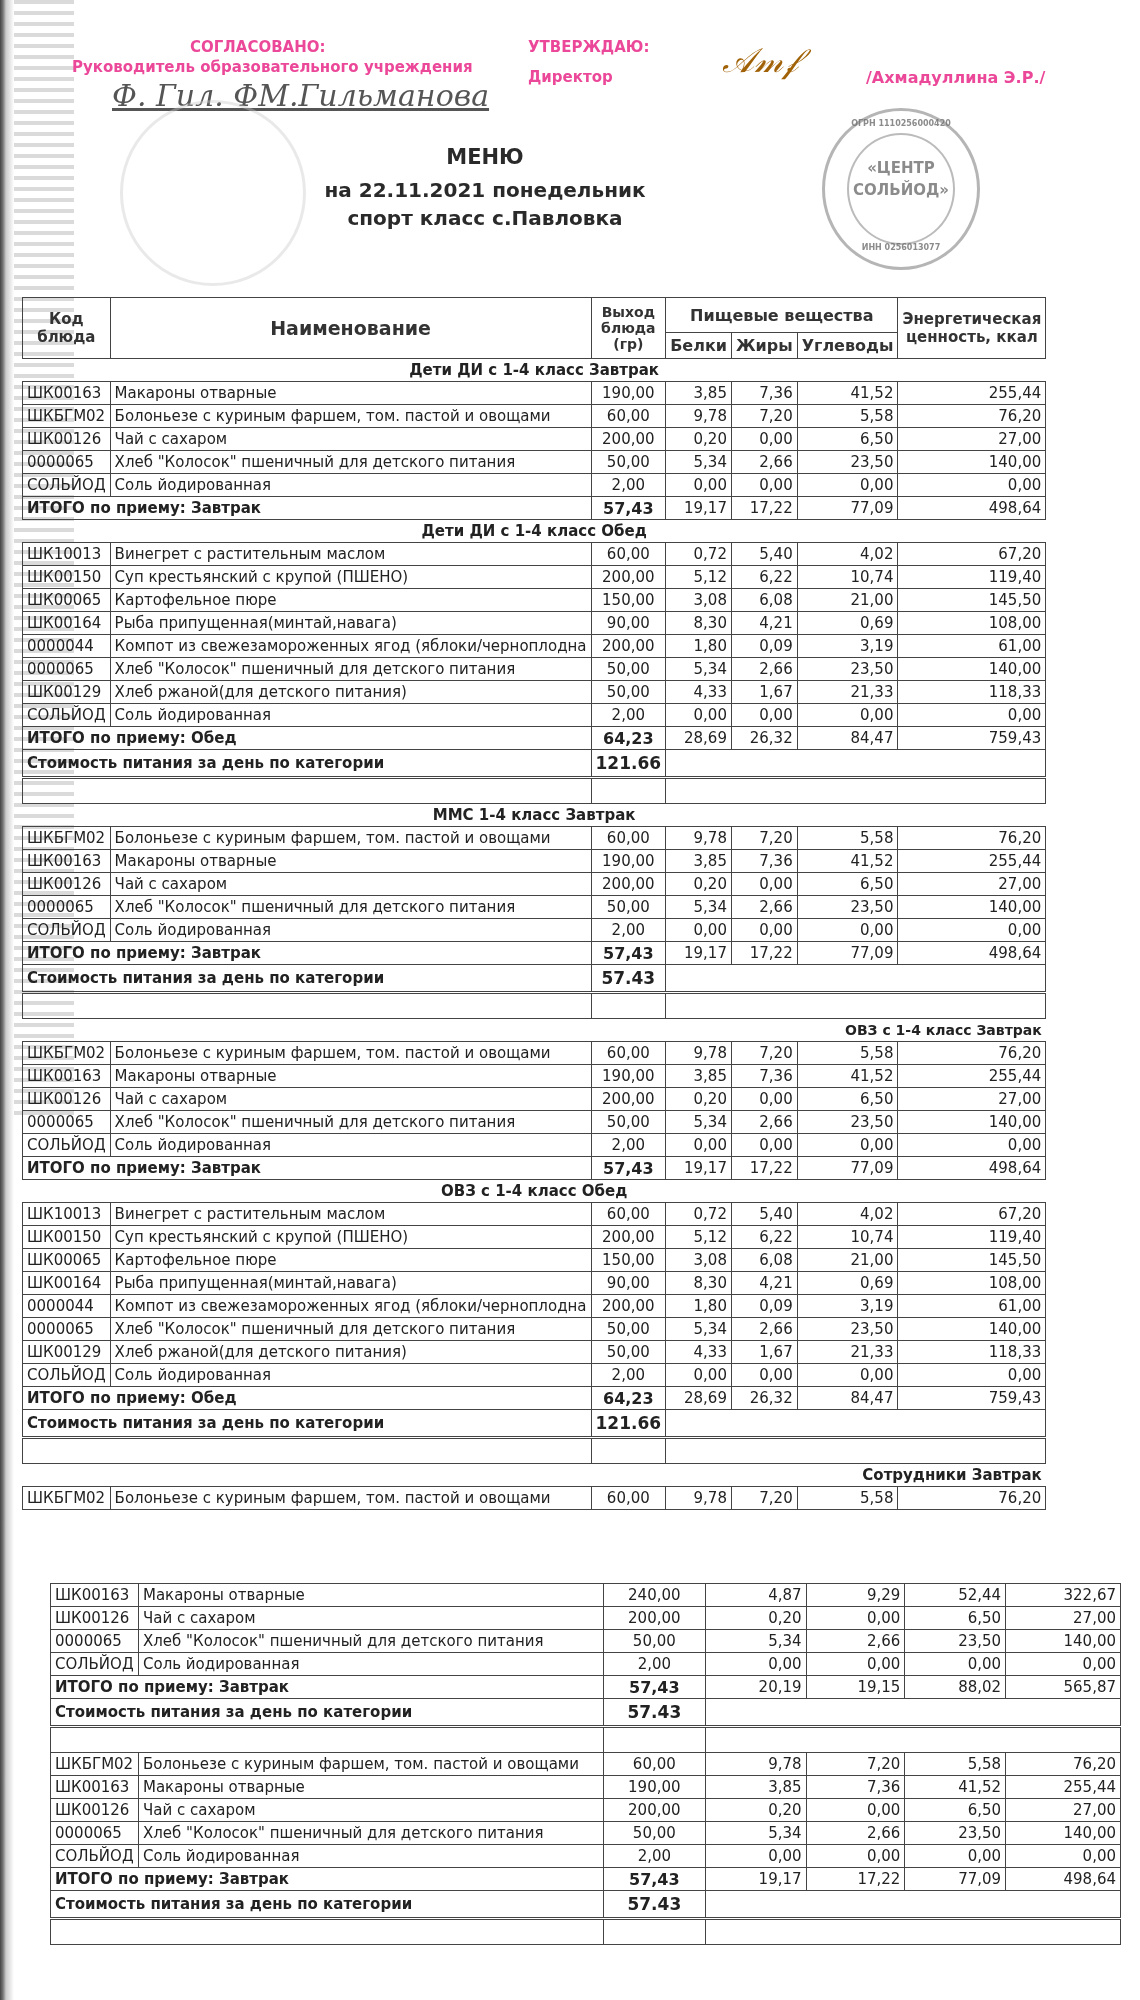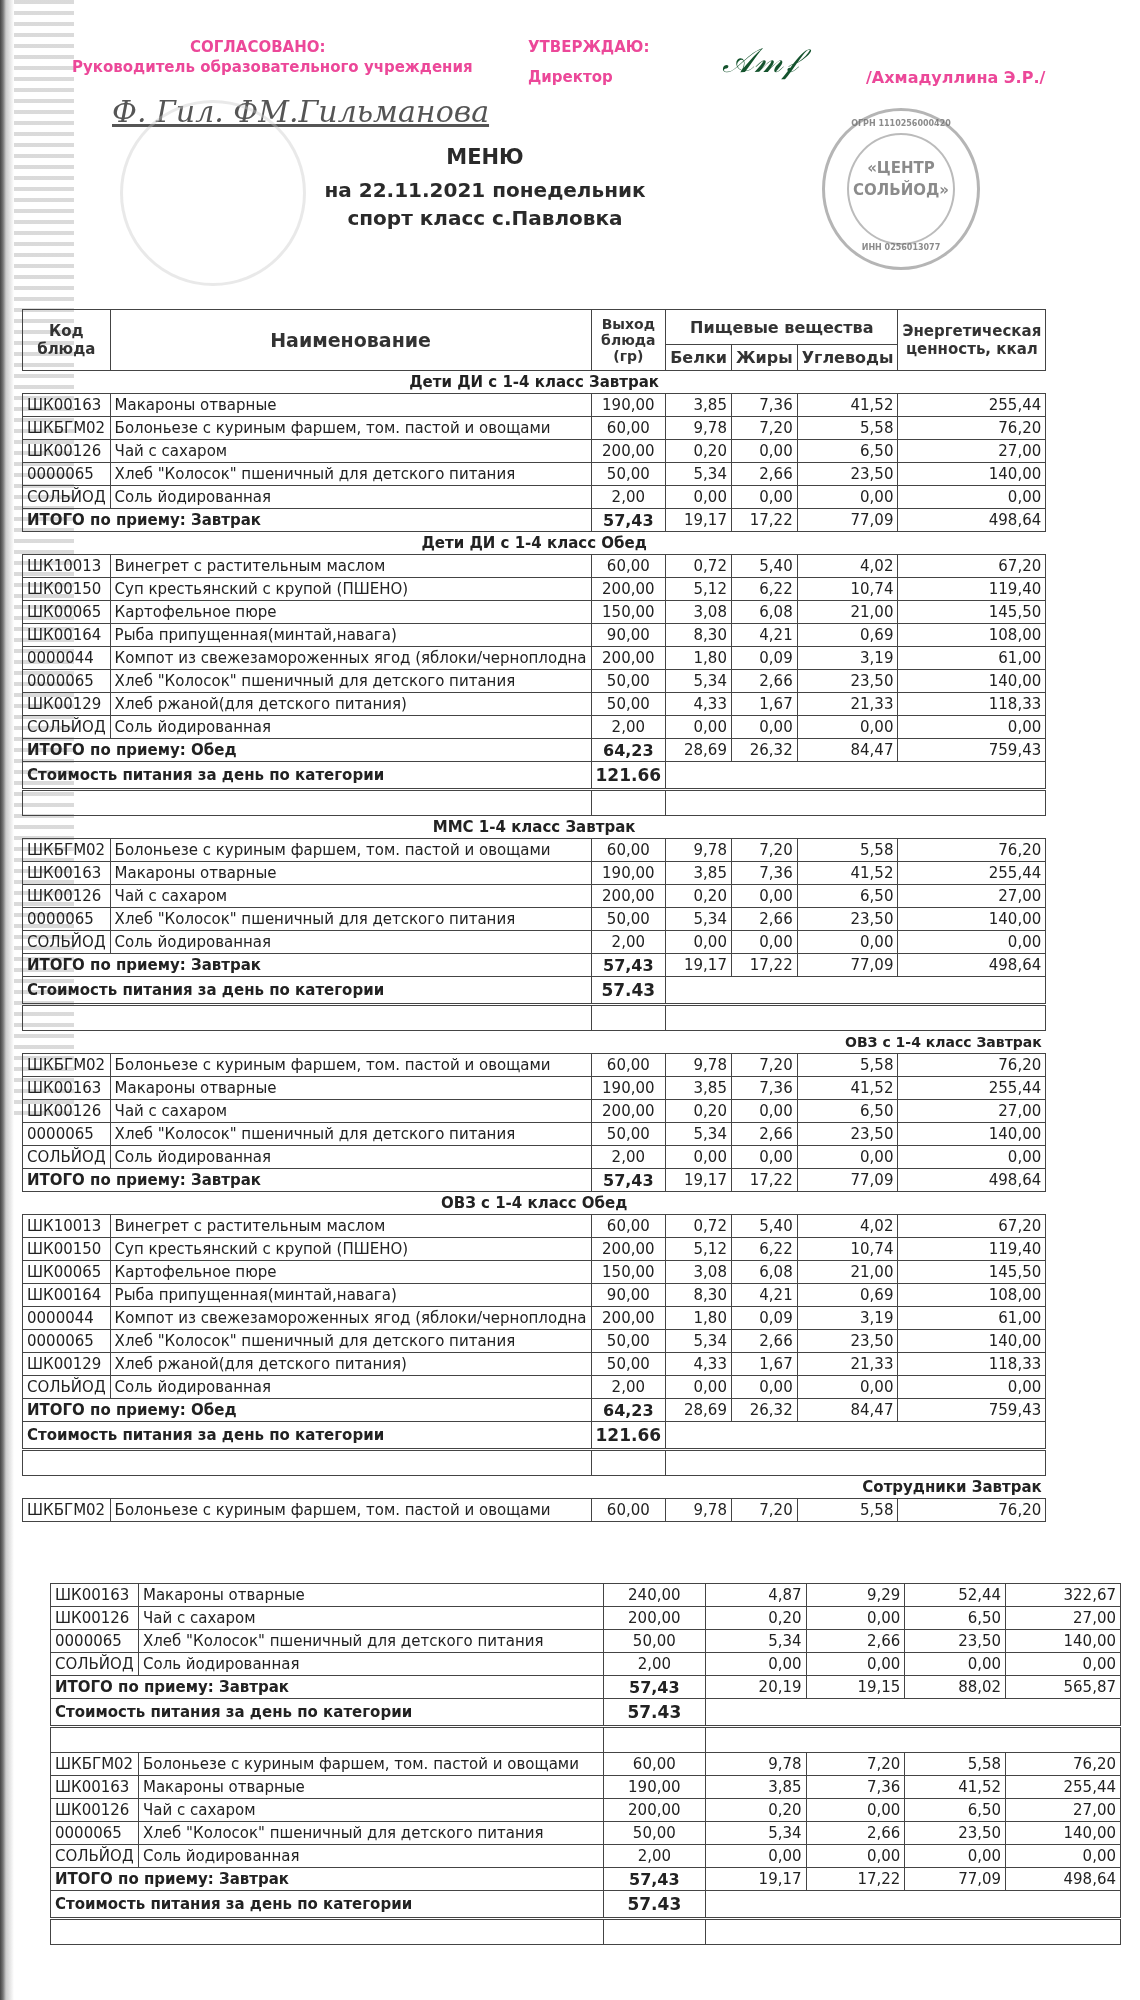--- a/index.html
+++ b/index.html
@@ -23,39 +23,39 @@
   .gap td{height:24px;}
 </style>
 </head>
 <body>
 
 <div class="scanedge"></div>
 <div class="noise"></div>
 
 <div class="hdr" style="left:190px;top:38px;">СОГЛАСОВАНО:</div>
 <div class="hdr" style="left:72px;top:58px;">Руководитель образовательного учреждения</div>
-<div class="sig" style="left:112px;top:94px;font-size:30px;text-decoration:underline;">Ф. Гил. ФМ.Гильманова</div>
+<div class="sig" style="left:112px;top:78px;font-size:30px;text-decoration:underline;">Ф. Гил. ФМ.Гильманова</div>
 <div class="hdr" style="left:528px;top:38px;">УТВЕРЖДАЮ:</div>
 <div class="hdr" style="left:528px;top:68px;">Директор</div>
-<div class="sig" style="left:722px;top:40px;font-size:34px;color:#14532d;">𝒜𝓂𝒻</div>
+<div class="sig" style="left:722px;top:40px;font-size:34px;color:#a16207;">𝒜𝓂𝒻</div>
 <div class="hdr" style="left:866px;top:68px;font-size:16px;">/Ахмадуллина Э.Р./</div>
 
 <div class="stamp" style="left:822px;top:108px;width:152px;height:156px;">
   <div class="inner" style="left:22px;top:22px;width:104px;height:108px;"></div>
   <div class="txt" style="top:46px;font-size:15px;line-height:22px;">«ЦЕНТР СОЛЬЙОД»</div>
   <div class="txt" style="top:8px;font-size:8px;">ОГРН 1110256000420</div>
   <div class="txt" style="top:132px;font-size:8px;">ИНН 0256013077</div>
 </div>
 <div class="stamp" style="left:120px;top:100px;width:180px;height:180px;border-color:rgba(200,200,200,.4);"></div>
 
 <div class="title" style="top:145px;font-size:21px;">МЕНЮ</div>
 <div class="title" style="top:178px;font-size:20px;">на 22.11.2021  понедельник</div>
 <div class="title" style="top:206px;font-size:20px;">спорт класс с.Павловка</div>
 
-<table id="t1" style="left:22px;top:309px;width:960px;">
+<table id="t1" style="left:22px;top:297px;width:960px;">
   <colgroup>
       <col style="width:91px">
       <col style="width:467px">
       <col style="width:98px">
       <col style="width:102px">
       <col style="width:100px">
       <col style="width:100px">
       <col style="width:115px">
     </colgroup>
   <thead>

